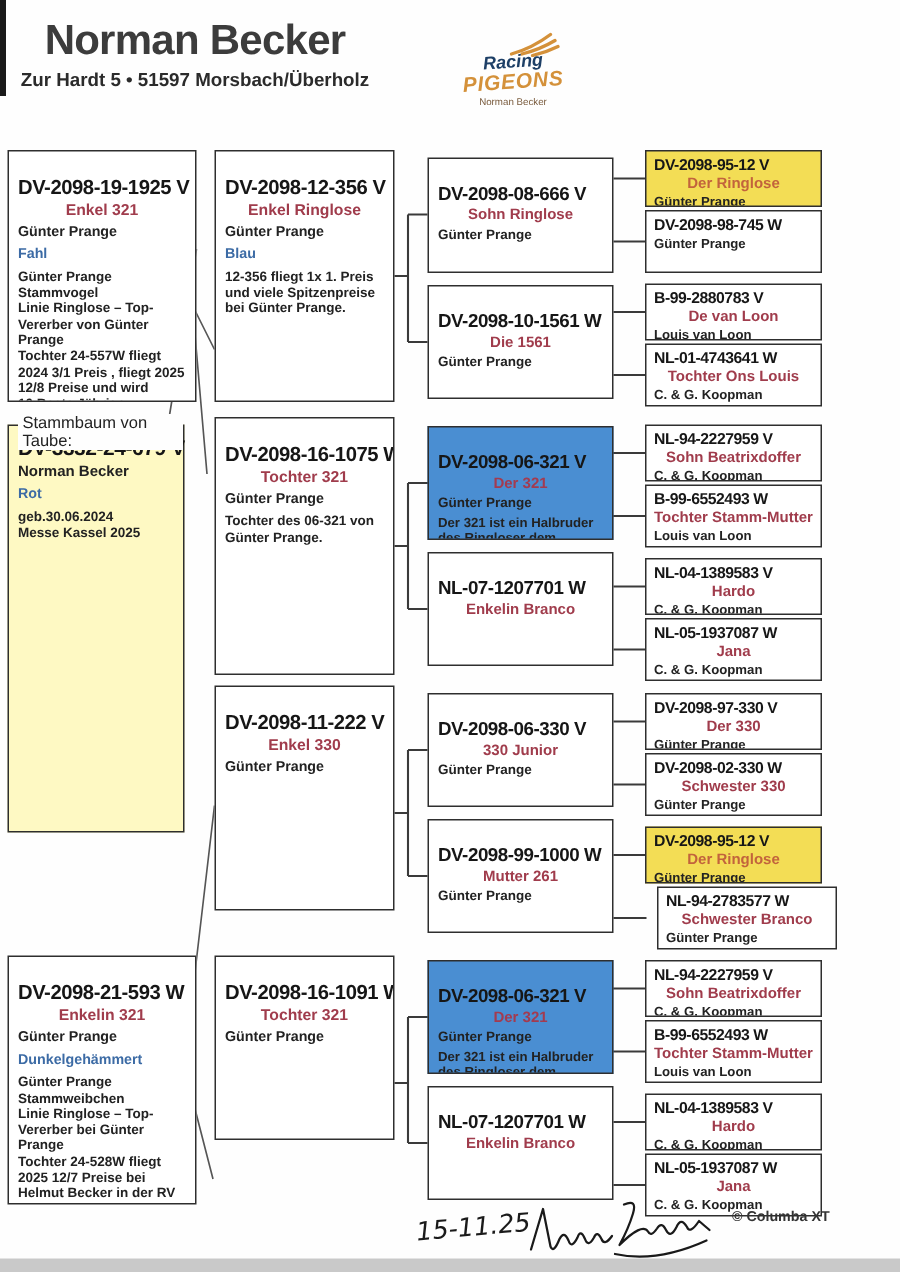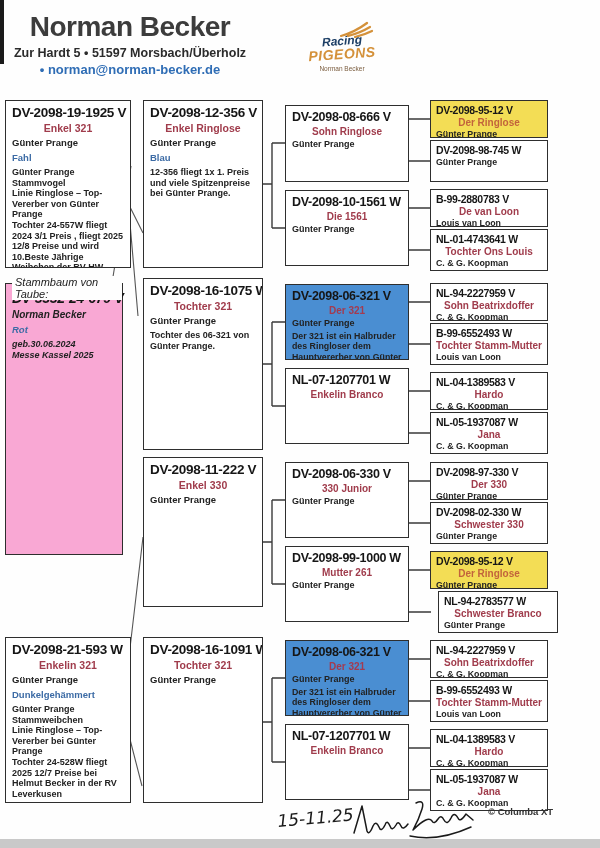--- a/index.html
+++ b/index.html
@@ -10,63 +10,62 @@
   .hdr-name{font-size:28px;font-weight:bold;color:#3c3c3c;letter-spacing:-0.5px;line-height:1.1;}
   .hdr-addr{font-size:12.5px;font-weight:bold;color:#2b2b2b;margin-top:3px;}
   .hdr-mail{font-size:13px;font-weight:bold;color:#2f6db5;margin-top:2px;}
   
   .logo{position:absolute;left:303px;top:24px;width:78px;height:50px;text-align:center;}
   .logo-racing{font-size:12px;font-style:italic;font-weight:bold;color:#1d3f66;transform:rotate(-4deg);margin-top:10px;}
   .logo-pigeons{font-size:14px;font-style:italic;font-weight:bold;color:#d4913a;letter-spacing:.5px;transform:rotate(-4deg);margin-top:-2px;}
   .logo-sub{font-size:6.5px;color:#7a5c3e;margin-top:3px;}
   .logo-wing{position:absolute;right:2px;top:-4px;}
   
-  .box{position:absolute;border:1.6px solid #2e2e2e;background:#fff;padding:4px 6px;overflow:hidden;box-sizing:border-box;}
+  .box{position:absolute;border:1.6px solid #2e2e2e;background:#fff;padding:16px 6px;overflow:hidden;box-sizing:border-box;}
   .box div:empty{display:none;}
   .ring{font-weight:bold;font-size:13.5px;color:#161616;letter-spacing:-0.3px;white-space:nowrap;}
   .name{font-weight:bold;font-size:10.5px;color:#a03c4c;margin-top:2px;text-align:center;}
   .breeder{font-weight:bold;font-size:9.5px;color:#222;margin-top:3px;}
   .colorline{font-weight:bold;font-size:9.5px;color:#3c6ba5;margin-top:4px;}
   .desc{font-weight:bold;font-size:9px;color:#222;margin-top:4px;white-space:pre-line;line-height:1.18;}
   .g3 .ring{font-size:12.5px;}
   .g3 .name{font-size:10px;}
   .g3 .breeder{font-size:9px;margin-top:2px;}
   .g3 .desc{font-size:8.8px;margin-top:3px;}
   .g4{padding:3px 5px;}
   .g4 .ring{font-size:10.5px;}
   .g4 .name{font-size:10px;margin-top:1px;}
   .g4 .breeder{font-size:8.8px;margin-top:1px;}
   .blue{background:#4a8ed2;}
   .blue .name{color:#a33b50;}
   .yellow{background:#f3dd55;}
   .yellow .name{color:#c2633c;}
   
   .subject{position:absolute;left:5px;top:283px;width:118px;height:272px;border:1.6px solid #2e2e2e;
-           background:#f9a8d4;box-sizing:border-box;padding:6px 6px;font-style:italic;}
+           background:#fef9c3;box-sizing:border-box;padding:6px 6px;}
   .legend{position:absolute;left:6px;top:-8px;background:#fefefe;padding:0 3px;font-size:11px;color:#222;}
   .subject .ring{font-size:14px;}
   .subject .breeder{font-size:10px;}
   
   .connectors{position:absolute;left:0;top:0;}
   
   .copyright{position:absolute;left:488px;top:806px;font-size:9.5px;font-weight:bold;color:#333;}
   .hand{position:absolute;left:270px;top:793px;}
   .edge-top{position:absolute;left:0;top:0;width:4px;height:64px;background:#1a1a1a;}
   .edge-bottom{position:absolute;left:0;top:839px;width:600px;height:9px;background:#c9c9c9;}
 </style>
 </head>
 <body>
 
 <div class="page">
   <div class="edge-top"></div>
 
   <div class="hdr">
     <div class="hdr-name">Norman Becker</div>
     <div class="hdr-addr">Zur Hardt 5 • 51597 Morsbach/Überholz</div>
-    <div class="hdr-mail">• norman@norman-becker.de</div>
   </div>
   <div class="logo">
     <svg class="logo-wing" width="40" height="18" viewBox="0 0 40 18">
       <path d="M2 16 Q16 12 28 3 M9 16 Q21 13 31 7 M16 17 Q25 15 33 11" stroke="#d4913a" stroke-width="2.2" fill="none" stroke-linecap="round"></path>
     </svg>
     <div class="logo-racing">Racing</div>
     <div class="logo-pigeons">PIGEONS</div>
     <div class="logo-sub">Norman Becker</div>
   </div>
 
@@ -123,21 +122,21 @@
     <div class="ring">DV-2098-16-1075 W</div>
     <div class="name">Tochter 321</div>
     <div class="breeder">Günter Prange</div>
     <div class="desc">Tochter des 06-321 von Günter Prange.</div>
   </div>
   <div class="box" style="left:143px;top:457px;width:120px;height:150px">
     <div class="ring">DV-2098-11-222 V</div>
     <div class="name">Enkel 330</div>
     <div class="breeder">Günter Prange</div>
   </div>
-  <div class="box" style="left:143px;top:637px;width:120px;height:166px">
+  <div class="box" style="left:143px;top:637px;width:120px;height:123px">
     <div class="ring">DV-2098-16-1091 W</div>
     <div class="name">Tochter 321</div>
     <div class="breeder">Günter Prange</div>
   </div>
 
   <div class="box g3" style="left:285px;top:105px;width:124px;height:77px">
     <div class="ring">DV-2098-08-666 V</div>
     <div class="name">Sohn Ringlose</div>
     <div class="breeder">Günter Prange</div>
   </div>

